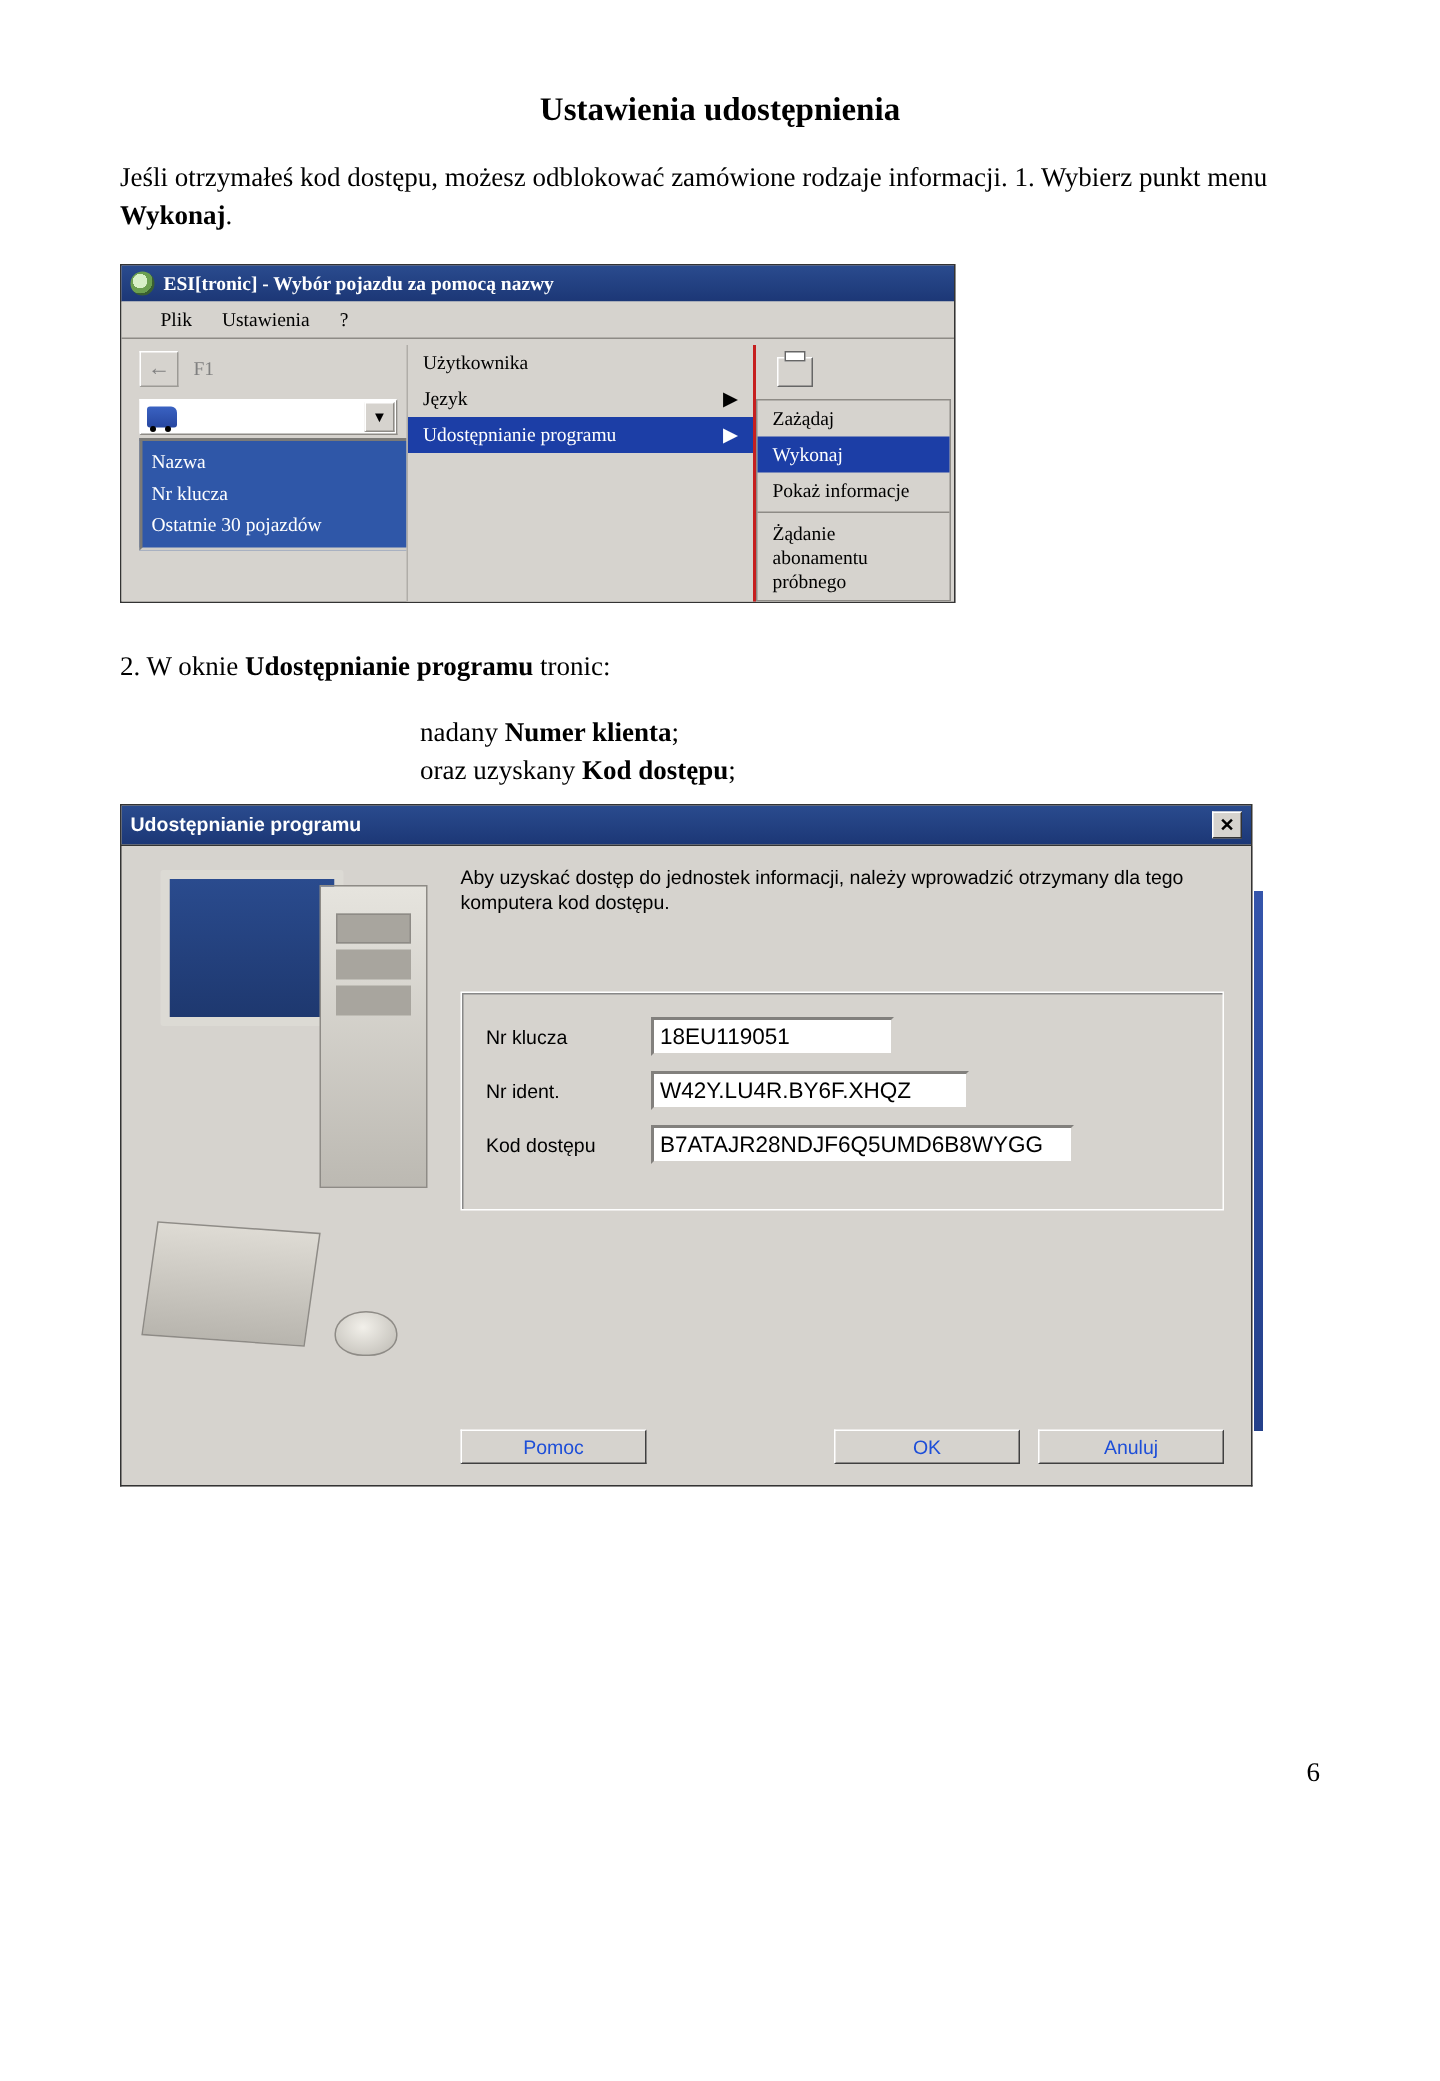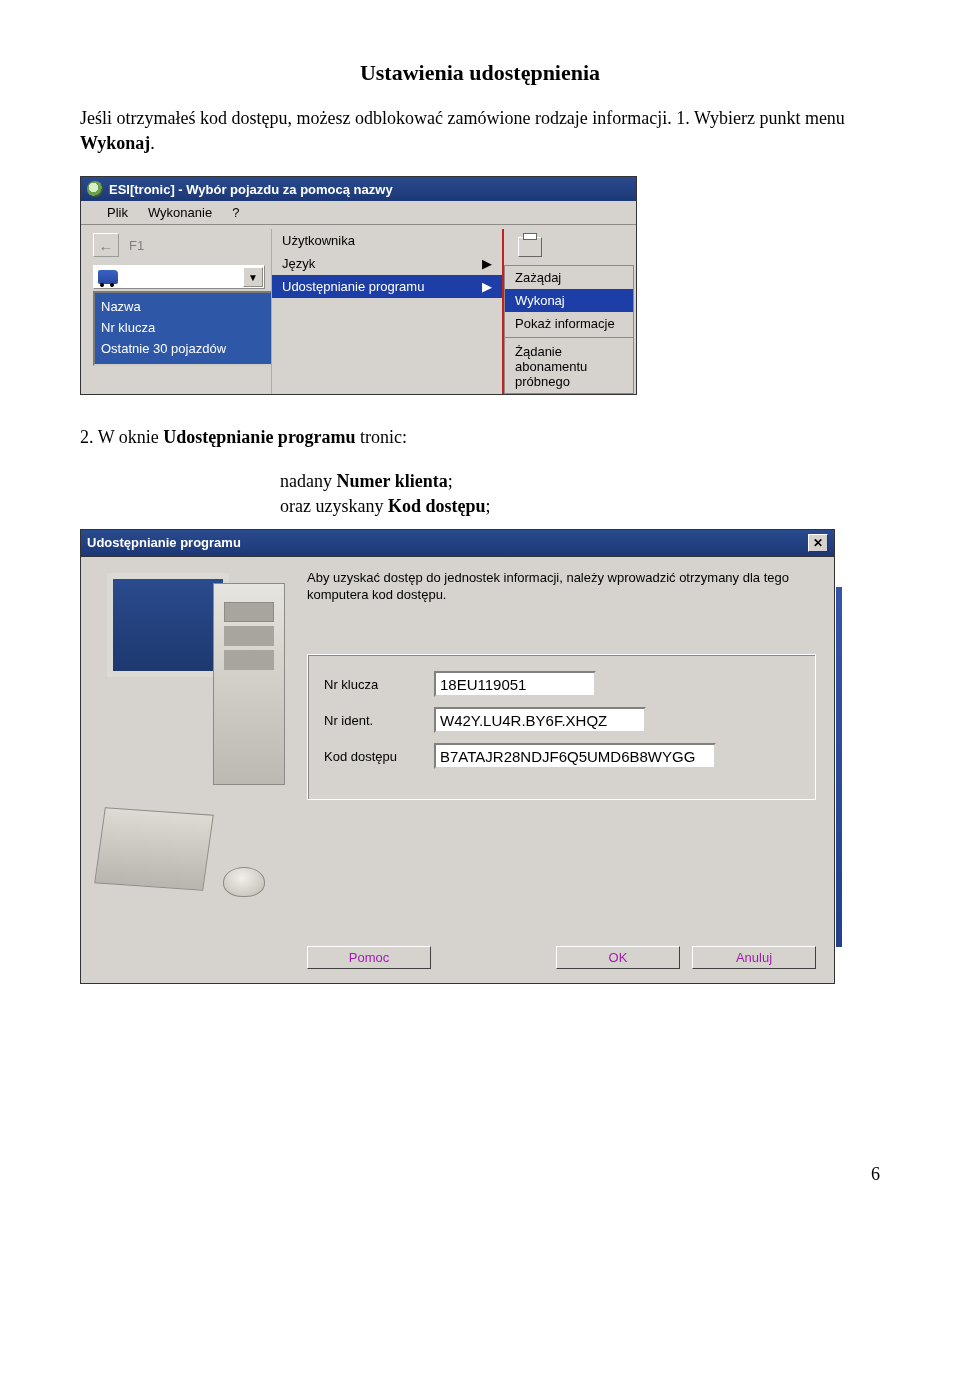--- a/index.html
+++ b/index.html
@@ -29,21 +29,21 @@
   .indent-list {
     margin-left: 200px;
     font-size: 18px;
     line-height: 1.4;
   }
 
   
   .shot1 {
     margin: 20px 16px 30px 0;
     width: 555px;
-    font-family: Liberation Sans, sans-serif;
+    font-family: Liberation Serif, serif;
     font-size: 13px;
     background: #d6d3ce;
     border: 1px solid #333;
   }
   .shot1 .titlebar {
     background: linear-gradient(#2a4b8e, #1c3776);
     color: #fff;
     font-weight: bold;
     padding: 4px 6px;
     display: flex;
@@ -283,21 +283,21 @@
     padding-top: 80px;
   }
   .shot2 .btnbar .spacer { flex:1; }
   .shot2 .btn {
     min-width: 90px;
     padding: 3px 16px;
     background:#d6d3ce;
     border:1px solid #404040;
     border-top-color:#fff; border-left-color:#fff;
     text-align:center;
-    color:#a21caf;
+    color:#1d4ed8;
   }
   .shot2 .right-edge {
     position:absolute; top:30px; right:-8px;
     width:6px; height:360px;
     background: linear-gradient(#3555ab, #24408a);
   }
 
   .page-number {
     text-align: right;
     font-size: 18px;
@@ -316,21 +316,21 @@
 1. Wybierz punkt menu </span><span class="bold">Wykonaj</span><span>.</span>
   </div>
 
   <div class="shot1">
     <div class="titlebar">
       <span class="disc-icon"></span>
       <span>ESI[tronic] - Wybór pojazdu za pomocą nazwy</span>
     </div>
     <div class="menubar">
       <div class="mitem">Plik</div>
-      <div class="mitem">Wykonanie</div>
+      <div class="mitem">Ustawienia</div>
       <div class="mitem">?</div>
     </div>
     <div class="body">
       <div class="leftcol">
         <div class="toolbar">
           <div class="back-btn">←</div>
           <span class="f1lbl">F1</span>
         </div>
         <div class="dropdown">
           <span class="car-icon"></span>

